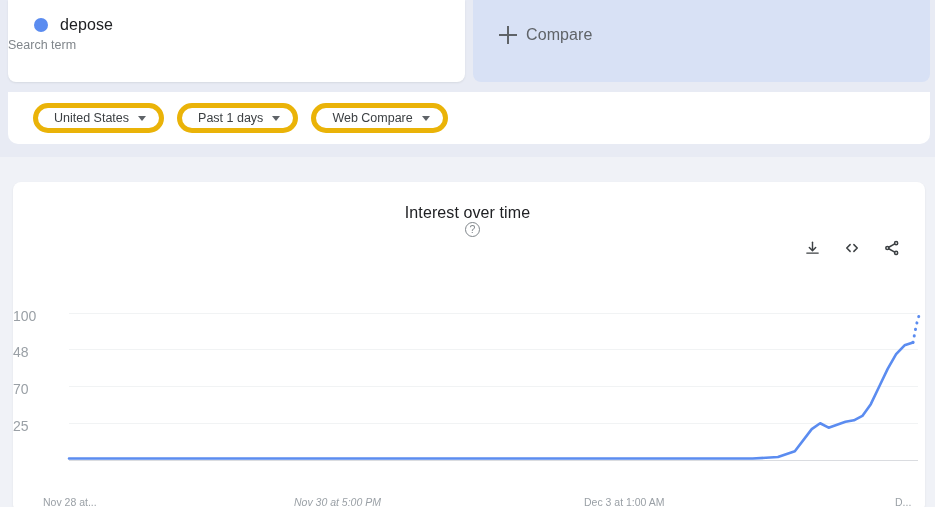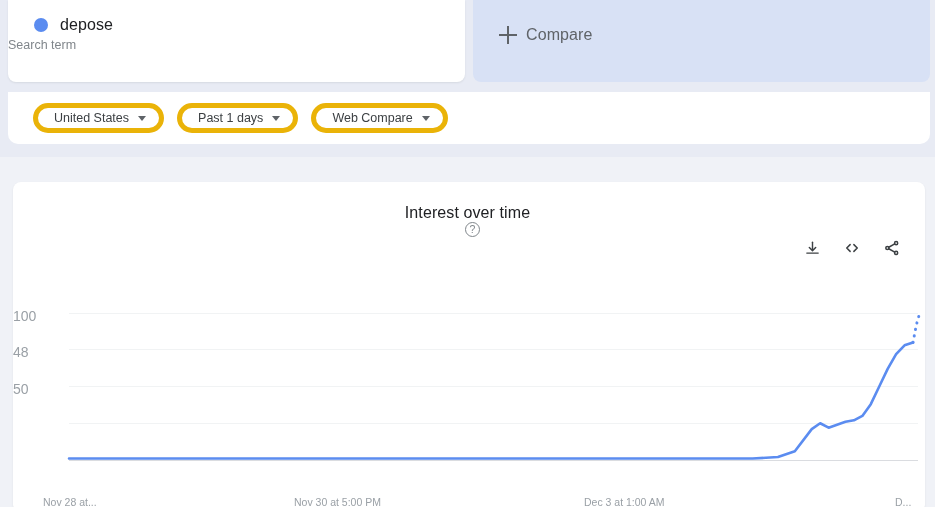--- a/index.html
+++ b/index.html
@@ -307,34 +307,35 @@
             <path d="M7.7 13L15.6 17.4"></path>
         </svg>
       </span>
     </div>
   </div>
 
   <div class="plot">
 
     <div class="ylabel" style="top:16px;">100</div>
     <div class="ylabel" style="top:52px;">48</div>
-    <div class="ylabel" style="top:89px;">50</div>
+    <div class="ylabel" style="top:89px;">70</div>
+    <div class="ylabel" style="top:126px;">25</div>
 
     <div class="gridline" style="top:21px;"></div>
     <div class="gridline" style="top:57px;"></div>
     <div class="gridline" style="top:94px;"></div>
     <div class="gridline" style="top:131px;"></div>
     <div class="baseline" style="top:168px;"></div>
 
     <svg class="series" width="912" height="200">
       <polyline id="solid-line" fill="none" stroke="#5b8cf0" stroke-width="2.6" stroke-linejoin="round" stroke-linecap="round" points="56.00,166.53 81.32,166.53 106.64,166.53 131.96,166.53 157.28,166.53 182.60,166.53 207.92,166.53 233.24,166.53 258.56,166.53 283.88,166.53 309.20,166.53 334.52,166.53 359.84,166.53 385.16,166.53 410.48,166.53 435.80,166.53 461.12,166.53 486.44,166.53 511.76,166.53 537.08,166.53 562.40,166.53 587.72,166.53 613.04,166.53 638.36,166.53 663.68,166.53 689.00,166.53 714.32,166.53 739.64,166.53 764.96,165.06 781.84,159.18 798.72,137.13 807.16,131.25 815.60,135.66 824.04,132.72 832.48,129.78 840.92,128.31 849.36,123.90 857.80,112.14 866.24,94.50 874.68,76.86 883.12,62.16 891.56,53.34 900.00,50.40"></polyline>
       <polyline id="dotted-line" fill="none" stroke="#5b8cf0" stroke-width="3" stroke-linecap="round" stroke-dasharray="0.1 6.5" points="900.00,50.40 903.38,32.76 906.75,21.00"></polyline>
     </svg>
 
     <div class="xlabels">
       <div class="xlab" style="left:30px;">Nov 28 at...</div>
-      <div class="xlab" style="left:281px;">Nov 30 at 5:00 PM</div>
+      <div class="xlab" style="left:281px;font-style:italic;">Nov 30 at 5:00 PM</div>
       <div class="xlab" style="left:571px;">Dec 3 at 1:00 AM</div>
       <div class="xlab" style="left:882px;">D...</div>
     </div>
 
   </div>
 </div>
 
 </body></html>

